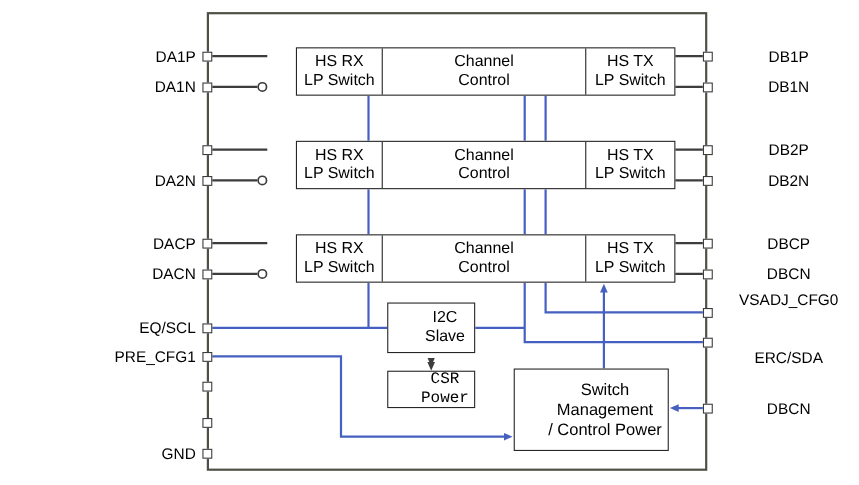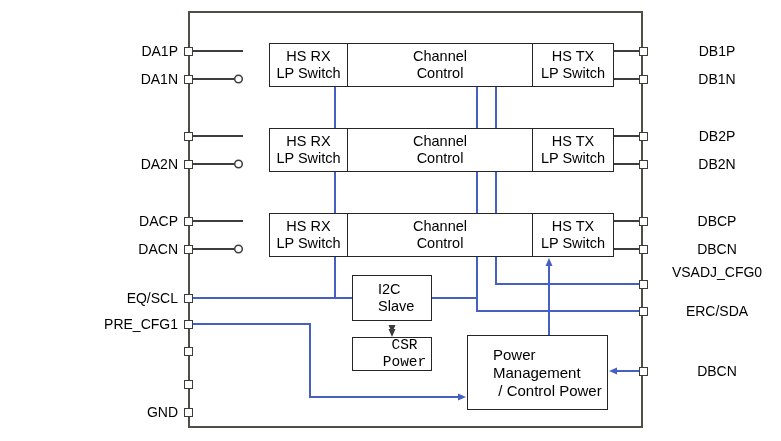--- a/index.html
+++ b/index.html
@@ -60,20 +60,21 @@
   .sblock {
     position: absolute;
     background: #fff;
     border: 1.5px solid var(--block-border, #262626);
     display: flex;
     flex-direction: column;
     align-items: center;
     justify-content: center;
     font-size: 14.5px;
     line-height: 17px;
+    text-align: center;
     z-index: 3;
     padding-left: 25px;
   }
   .i2c { left: 352px; top: 275px; width: 80px; height: 46px; }
   .csr { left: 352px; top: 337px; width: 80px; height: 34px; font-family: Liberation Mono, monospace; }
   .pm  { left: 467px; top: 335px; width: 141px; height: 75px; font-size: 15px; line-height: 18px; }
 
   .pin {
     position: absolute;
     width: 9px; height: 9px;
@@ -204,21 +205,21 @@
   </div>
 
   <div class="sblock i2c">
     <span>I2C Slave</span>
   </div>
   <div class="sblock csr">
     <span>CSR</span>
     <span>Power</span>
   </div>
   <div class="sblock pm">
-    <span>Power Management</span>
+    <span>Switch Management</span>
     <span>/ Control Power</span>
   </div>
 
   <div class="pin" style="left:183.5px;top:46.5px"></div>
   <div class="pin" style="left:183.5px;top:74.5px"></div>
   <div class="pin" style="left:183.5px;top:131.5px"></div>
   <div class="pin" style="left:183.5px;top:159.5px"></div>
   <div class="pin" style="left:183.5px;top:216.5px"></div>
   <div class="pin" style="left:183.5px;top:244.5px"></div>
   <div class="pin" style="left:183.5px;top:293.5px"></div>
@@ -246,16 +247,16 @@
   <div class="plabel left" style="top:315px">PRE_CFG1</div>
   <div class="plabel left" style="top:403px">GND</div>
 
   <div class="plabel right" style="top:42px">DB1P</div>
   <div class="plabel right" style="top:70px">DB1N</div>
   <div class="plabel right" style="top:127px">DB2P</div>
   <div class="plabel right" style="top:155px">DB2N</div>
   <div class="plabel right" style="top:212px">DBCP</div>
   <div class="plabel right" style="top:240px">DBCN</div>
   <div class="plabel right" style="top:263px">VSADJ_CFG0</div>
-  <div class="plabel right" style="top:302px">ERC/SDA</div>
+  <div class="plabel right" style="top:316px">ERC/SDA</div>
   <div class="plabel right" style="top:362px">DBCN</div>
 
 </div>
 
 </body></html>

